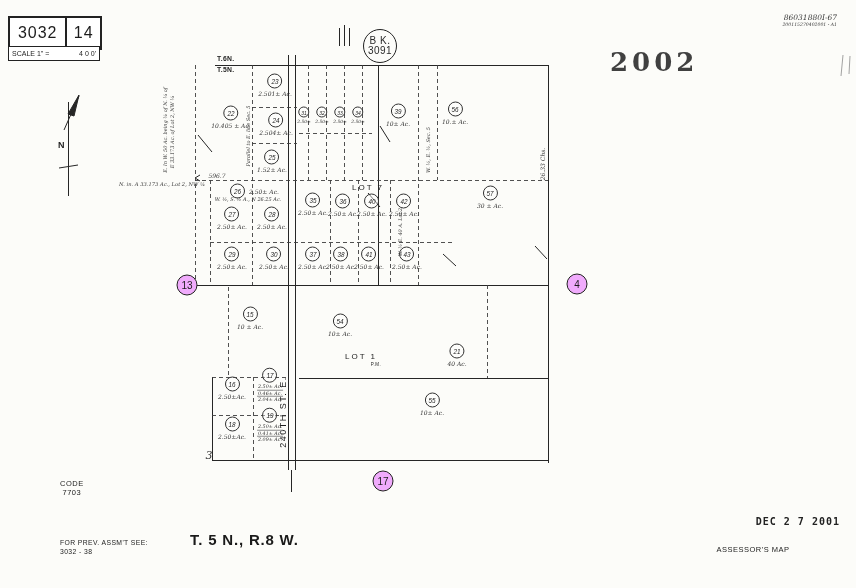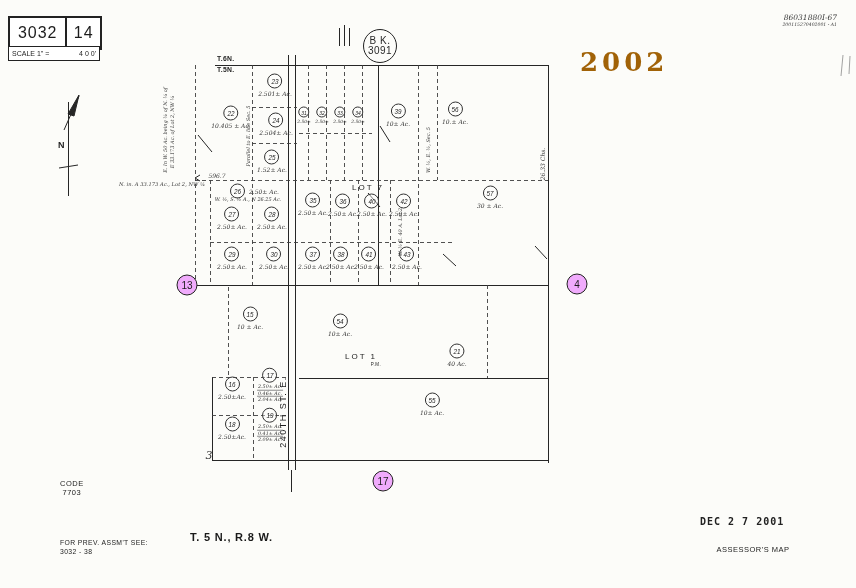--- a/index.html
+++ b/index.html
@@ -14,34 +14,34 @@
   .tb-cell.b1{flex:1.7;}
   .tb-cell.b2{flex:1;border-left:2px solid #222;}
   .scalebox{position:absolute;left:8px;top:46px;width:84px;height:13px;border:1.5px solid #222;
             display:flex;align-items:center;justify-content:space-between;padding:0 3px;font-size:7px;
             background:#fff;color:#1c1c1c;white-space:nowrap;}
   
   .bkcircle{position:absolute;left:363px;top:29px;width:32px;height:32px;border:1.2px solid #222;border-radius:50%;
             display:flex;flex-direction:column;align-items:center;justify-content:center;line-height:1.05;
             font-size:10px;letter-spacing:0.5px;background:#fcfcf9;}
   
-  .yearstamp{position:absolute;left:580px;top:47px;font-family:"DejaVu Serif",serif;font-weight:bold;
-             font-size:26px;letter-spacing:4px;color:#a16207;}
+  .yearstamp{position:absolute;left:610px;top:47px;font-family:"DejaVu Serif",serif;font-weight:bold;
+             font-size:26px;letter-spacing:4px;color:#404040;}
   .handwritten{position:absolute;left:737px;top:13px;width:100px;text-align:right;
                font-family:"DejaVu Serif",serif;font-style:italic;color:#3b3b3b;line-height:1.2;}
   .hw1{font-size:7.5px;}
   .hw2{font-size:4.6px;}
-  .datestamp{position:absolute;left:700px;top:516px;width:140px;text-align:left;
+  .datestamp{position:absolute;left:700px;top:516px;width:140px;text-align:right;
              font-family:"DejaVu Sans Mono",monospace;font-weight:bold;font-size:10px;letter-spacing:1px;color:#222;}
   .assessorblock{position:absolute;left:650px;top:545px;width:206px;text-align:center;
                  font-size:7.5px;letter-spacing:0.5px;line-height:1.35;color:#222;}
   
   .codeblock{position:absolute;left:60px;top:479px;font-size:7.5px;letter-spacing:0.5px;line-height:1.25;color:#222;text-align:center;}
   .prevblock{position:absolute;left:60px;top:539px;font-size:6.8px;letter-spacing:0.4px;line-height:1.3;color:#222;}
-  .trlabel{position:absolute;left:190px;top:531px;font-size:11px;font-weight:bold;letter-spacing:0.8px;color:#1a1a1a;}
+  .trlabel{position:absolute;left:190px;top:531px;font-size:15px;font-weight:bold;letter-spacing:0.8px;color:#1a1a1a;}
   
   .twp{position:absolute;font-size:6.8px;font-weight:bold;color:#1d1d1d;letter-spacing:0.3px;}
   .north-n{position:absolute;left:58px;top:140px;font-size:9px;font-weight:bold;color:#222;}
   
   .parcel{position:absolute;transform:translate(-50%,-50%);display:flex;flex-direction:column;
           align-items:center;gap:1px;}
   .parcel.sideanchor{transform:translate(0,-50%);flex-direction:row;gap:4px;}
   .pc{box-sizing:border-box;display:flex;align-items:center;justify-content:center;border:1px solid #333;
       border-radius:50%;width:15px;height:15px;font-size:6.3px;font-style:italic;color:#222;background:rgba(255,255,255,0.4);}
   .pl{font-family:"DejaVu Serif",serif;font-style:italic;font-size:6px;white-space:nowrap;color:#333;}

